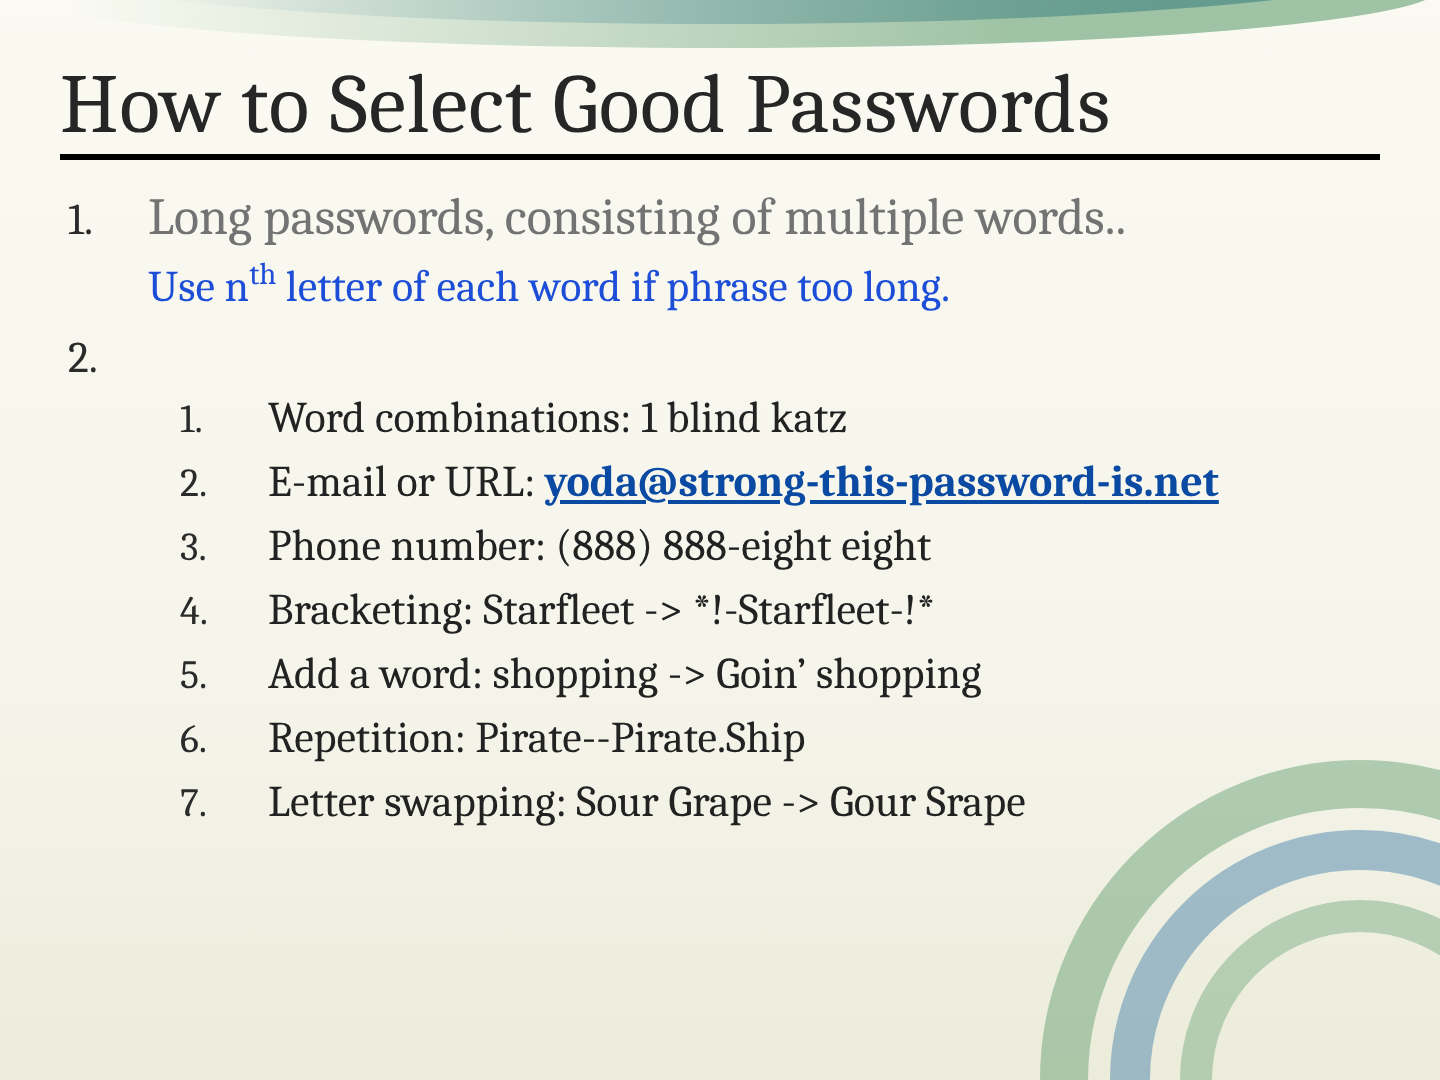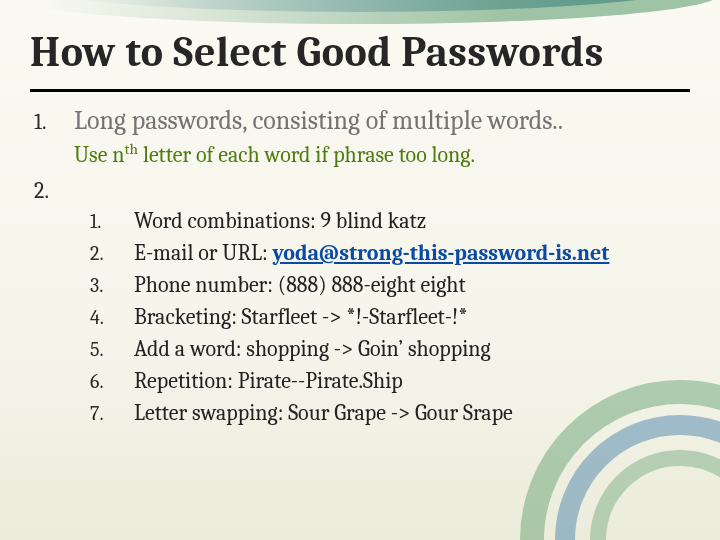--- a/index.html
+++ b/index.html
@@ -26,23 +26,23 @@
     background: linear-gradient(to right, rgba(49,128,72,0.0) 5%, rgba(49,128,72,0.45) 70%);
   }
   .slide {
     position: relative;
     padding: 28px 30px 0 30px;
     height: 100%;
   }
   .title {
     font-size: 42px;
     color: #262626;
-    font-weight: 700;
+    font-weight: 400;
     border-bottom: 3px solid #000;
-    padding-bottom: 12px;
+    padding-bottom: 0;
     margin-bottom: 14px;
     letter-spacing: 0.5px;
   }
   .row {
     display: flex;
     align-items: baseline;
     margin-bottom: 4px;
   }
   .num-l1 {
     width: 44px;
@@ -51,21 +51,21 @@
     color: #2b2b2b;
     padding-left: 4px;
   }
   .txt-l1 {
     font-size: 26px;
     color: #737373;
   }
   .subnote {
     margin-left: 44px;
     font-size: 22px;
-    color: #4d7c0f;
+    color: #1d4ed8;
     margin-bottom: 10px;
   }
   .sup { font-size: 0.7em; vertical-align: super; }
   .subitem {
     display: flex;
     align-items: baseline;
     margin-left: 60px;
     margin-bottom: 6px;
   }
   .num-l2 {
@@ -125,21 +125,21 @@
   <div class="subnote">
     <span>Use n</span><span class="sup">th</span><span> letter of each word if phrase too long.</span>
   </div>
 
   <div class="row">
     <div class="num-l1">2.</div>
   </div>
 
   <div class="subitem">
     <div class="num-l2">1.</div>
-    <div class="txt-l2">Word combinations: 9 blind katz</div>
+    <div class="txt-l2">Word combinations: 1 blind katz</div>
   </div>
   <div class="subitem">
     <div class="num-l2">2.</div>
     <div class="txt-l2">
       <span>E-mail or URL: </span><span class="link">yoda@strong-this-password-is.net</span>
     </div>
   </div>
   <div class="subitem">
     <div class="num-l2">3.</div>
     <div class="txt-l2">Phone number: (888) 888-eight eight</div>

